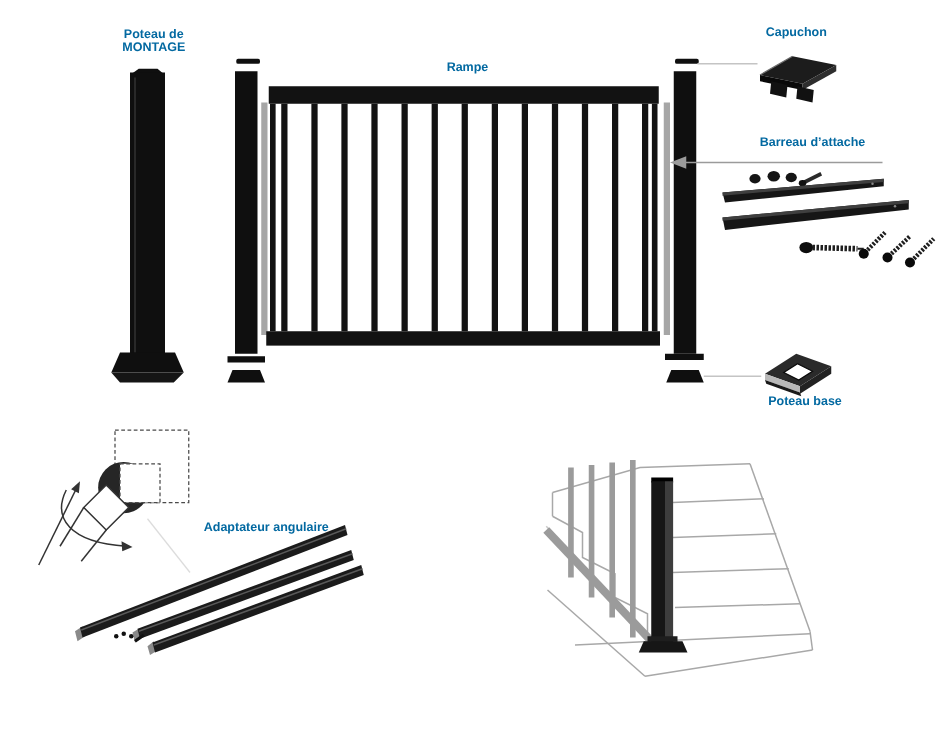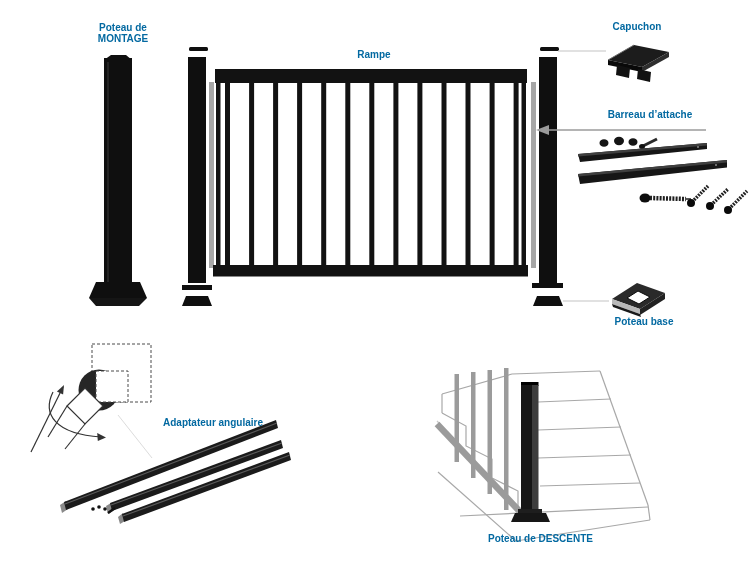--- a/index.html
+++ b/index.html
@@ -194,15 +194,14 @@
   <div class="lbl center" style="left:314px; top:49px; width:120px;text-align:center;">Rampe</div>
 
   <div class="lbl center" style="left:560px; top:109px; width:180px;">Barreau d’attache</div>
 
   <div class="lbl center" style="left:577px; top:21px; width:120px;">Capuchon</div>
 
   <div class="lbl center" style="left:584px; top:316px; width:120px;">Poteau base</div>
 
   <div class="lbl" style="left:163px; top:385px;margin-top:32px;">Adaptateur angulaire</div>
 
-  <div class="lbl center" style="left:458px; top:533px; width:165px;">Poteau de DESCENTE</div>
 
 </div>
 
 </body></html>

